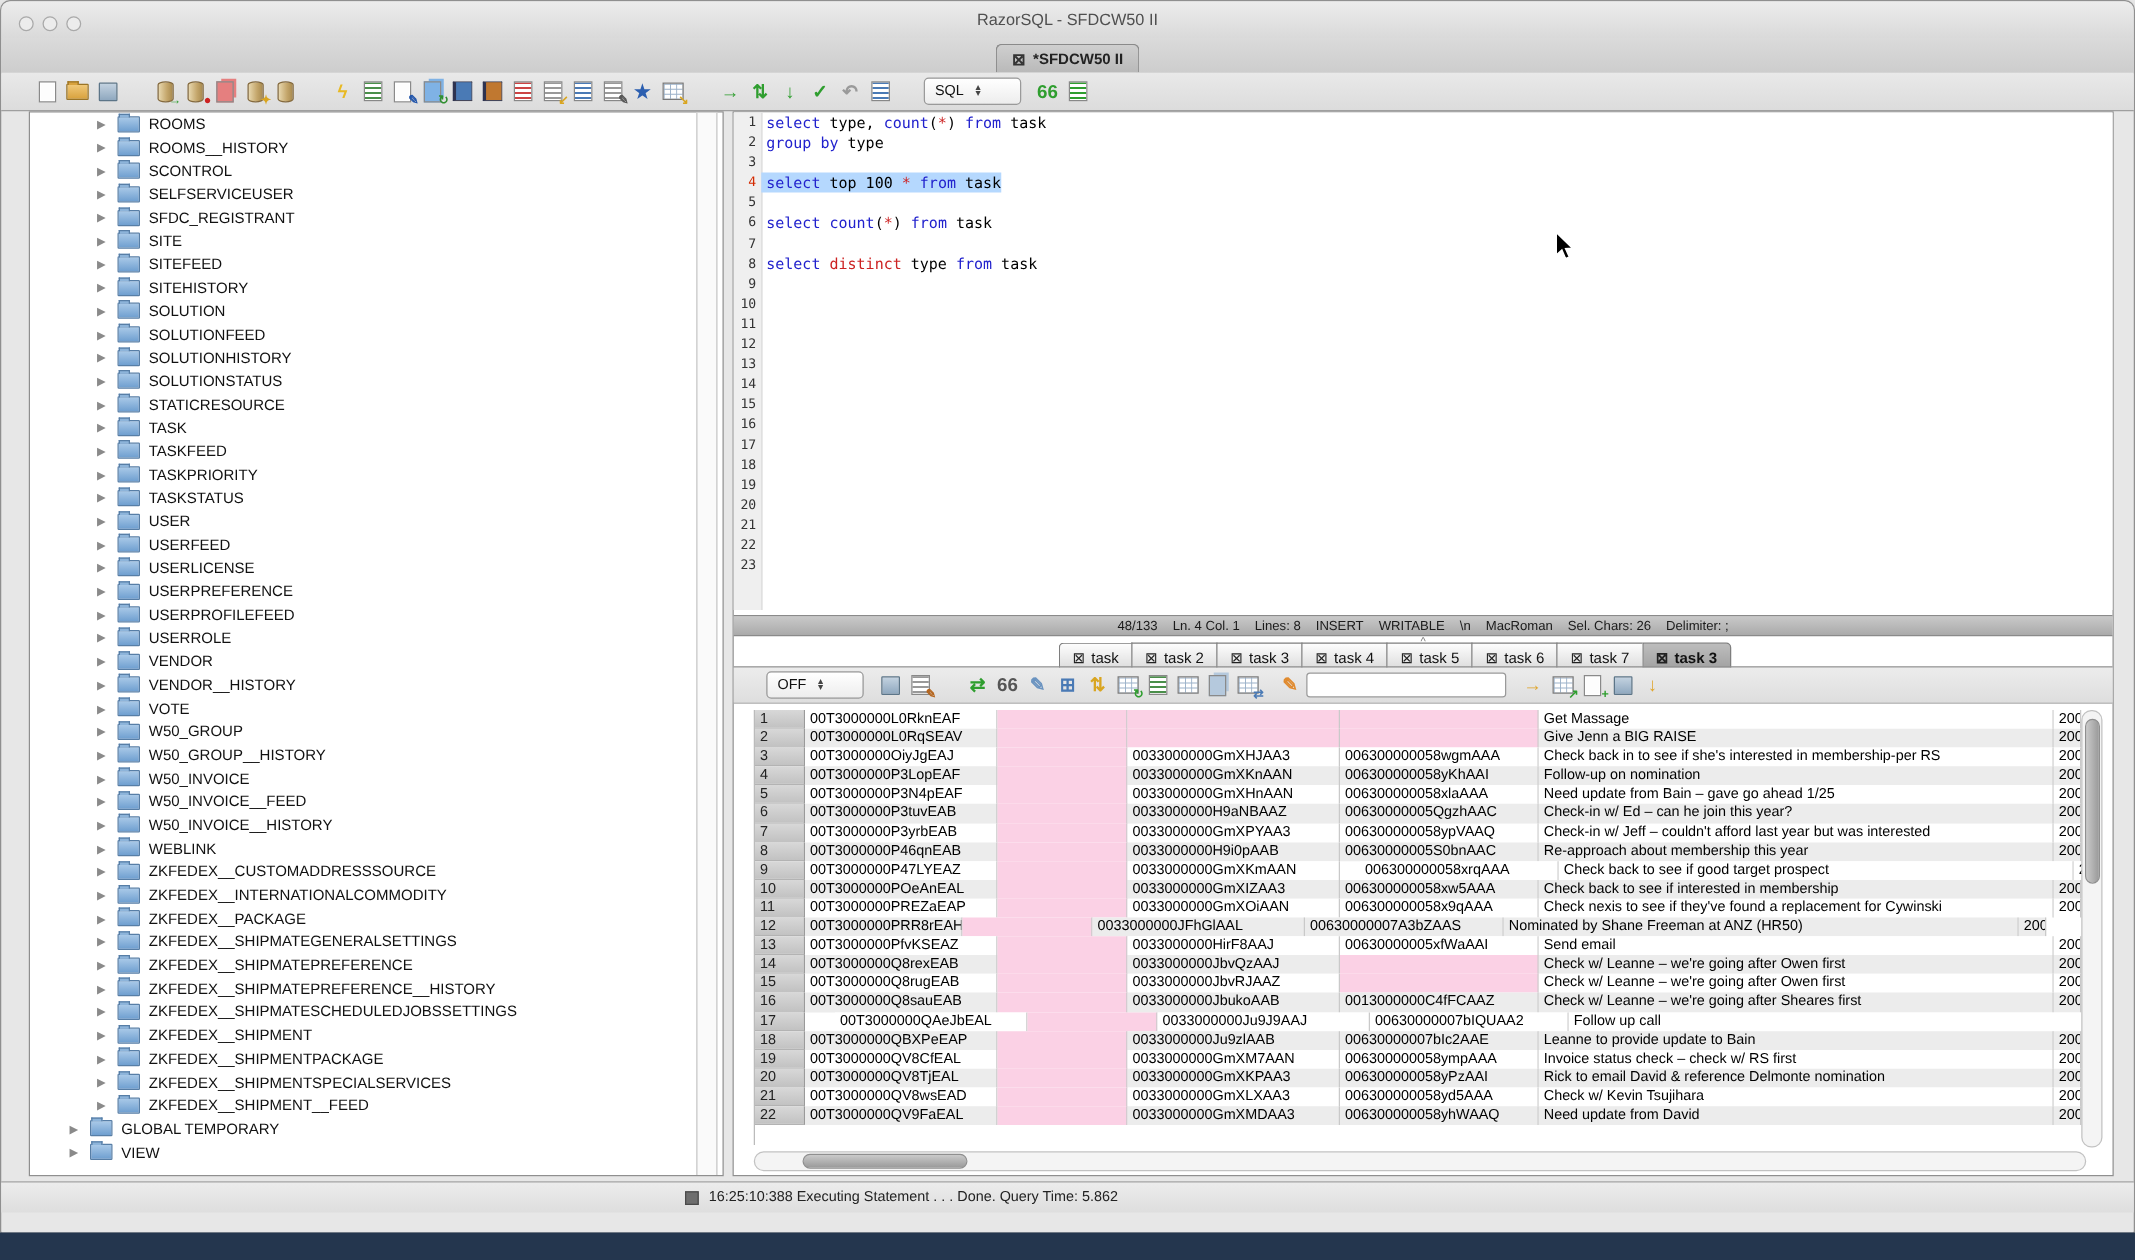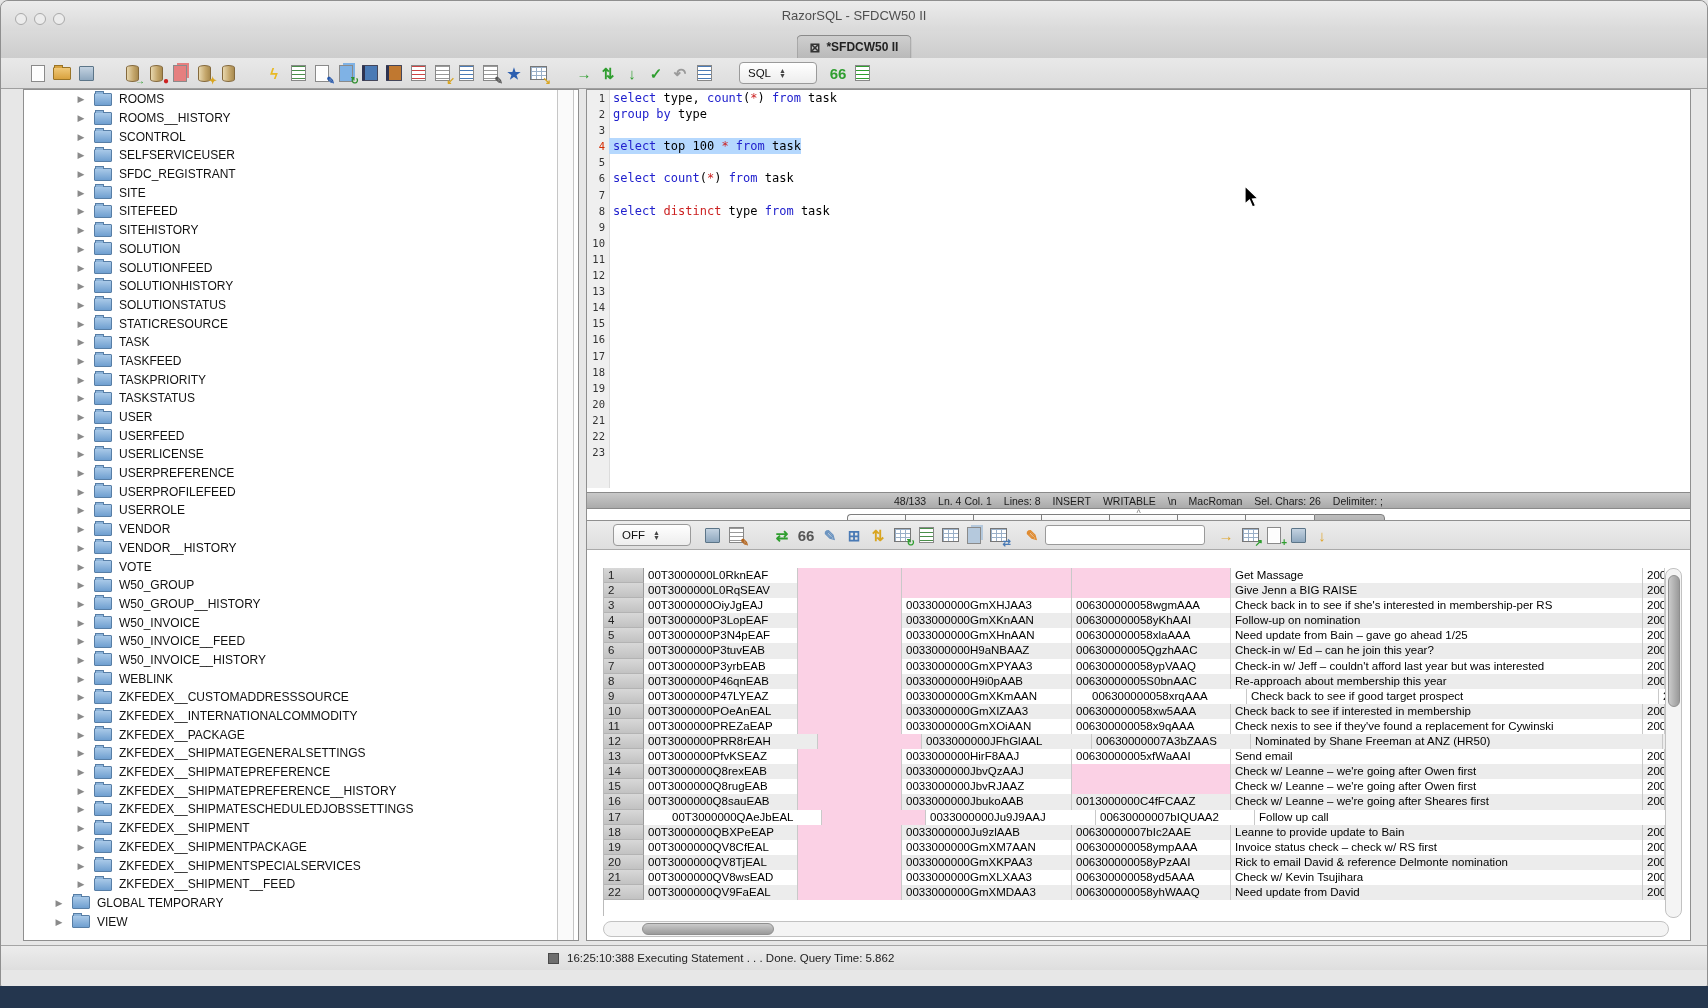--- a/index.html
+++ b/index.html
@@ -87,21 +87,21 @@
   .rtabs { position:absolute; left:260px; top:424px; height:23px; display:flex; }
   .rtab { height:22px; padding:0 10px; display:flex; align-items:center; gap:5px;
           background:linear-gradient(#fdfdfd,#d9d9d9); border:1px solid #7e7e7e; border-right:none;
           font-size:12px; color:#111; }
   .rtab:first-child { border-radius:4px 0 0 0; }
   .rtab:last-child { border-right:1px solid #7e7e7e; border-radius:0 4px 0 0; }
   .rtab.active { background:linear-gradient(#bdbdbd,#9f9f9f); font-weight:bold; }
   .rtab .x { font-size:12px; color:#222; }
 
   
-  .res-toolbar { position:absolute; left:0; top:430px; width:100%; height:30px;
+  .res-toolbar { position:absolute; left:0; top:443px; width:100%; height:30px;
                  background:linear-gradient(#ececec,#dedede); border-top:1px solid #8f8f8f; border-bottom:1px solid #aaa;
                  display:flex; align-items:center; padding-left:26px; box-sizing:border-box; }
 
   
   .grid { position:absolute; left:16px; top:478px; width:1062px; height:348px; overflow:hidden;
           font-size:11.5px; background:#fff; border-left:1px solid #bbb; }
   .grow { display:flex; height:15.1px; }
   .grow.head { height:15px; }
   .gcell { flex:none; box-sizing:border-box; padding:0 4px; border-right:1px solid #c9c9c9;
            white-space:nowrap; overflow:hidden; line-height:15.1px; color:#000; }
@@ -799,21 +799,21 @@
             <div class="gcell rn" style="width: 40px;">11</div>
             <div class="gcell" style="width: 154px;">00T3000000PREZaEAP</div>
             <div class="gcell pink" style="width: 104px;"></div>
             <div class="gcell" style="width: 170px;">0033000000GmXOiAAN</div>
             <div class="gcell" style="width: 159px;">006300000058x9qAAA</div>
             <div class="gcell" style="width: 412px;">Check nexis to see if they've found a replacement for Cywinski</div>
             <div class="gcell" style="width: 22px;">200</div>
           </div>
           <div class="grow odd">
             <div class="gcell rn" style="width: 40px;">12</div>
-            <div class="gcell" style="width: 174px;">00T3000000PRR8rEAH</div>
+            <div class="gcell" style="width: 126px;">00T3000000PRR8rEAH</div>
             <div class="gcell pink" style="width: 104px;"></div>
             <div class="gcell" style="width: 170px;">0033000000JFhGlAAL</div>
             <div class="gcell" style="width: 159px;">00630000007A3bZAAS</div>
             <div class="gcell" style="width: 412px;">Nominated by Shane Freeman at ANZ (HR50)</div>
             <div class="gcell" style="width: 22px;">200</div>
           </div>
           <div class="grow even">
             <div class="gcell rn" style="width: 40px;">13</div>
             <div class="gcell" style="width: 154px;">00T3000000PfvKSEAZ</div>
             <div class="gcell pink" style="width: 104px;"></div>

